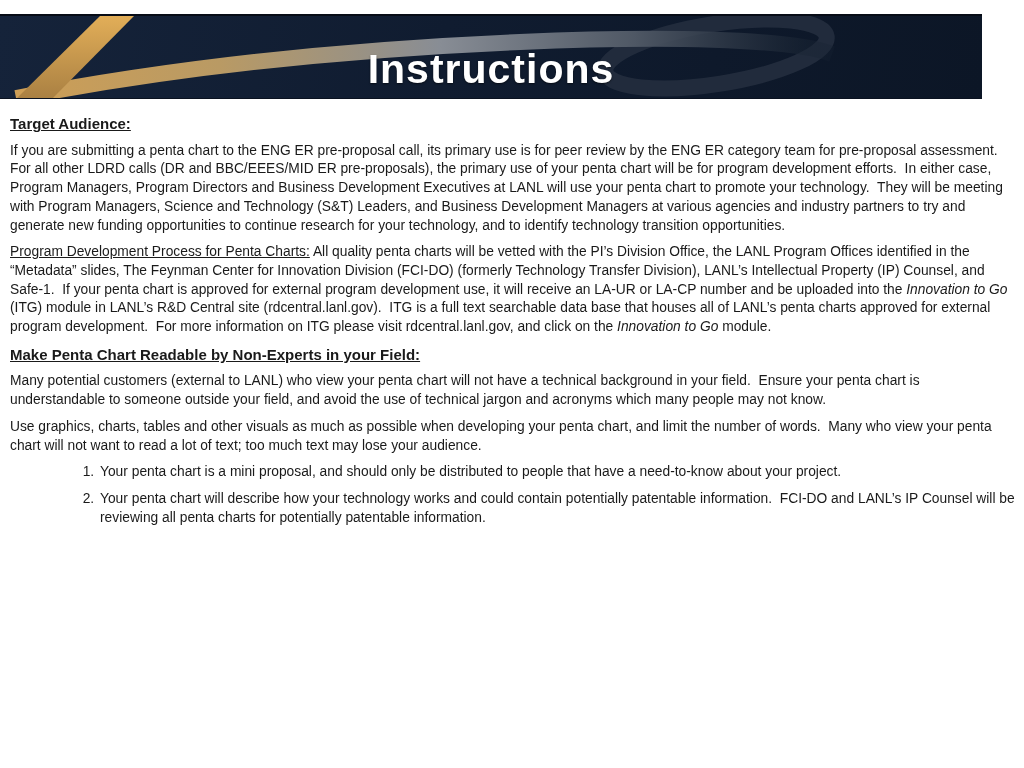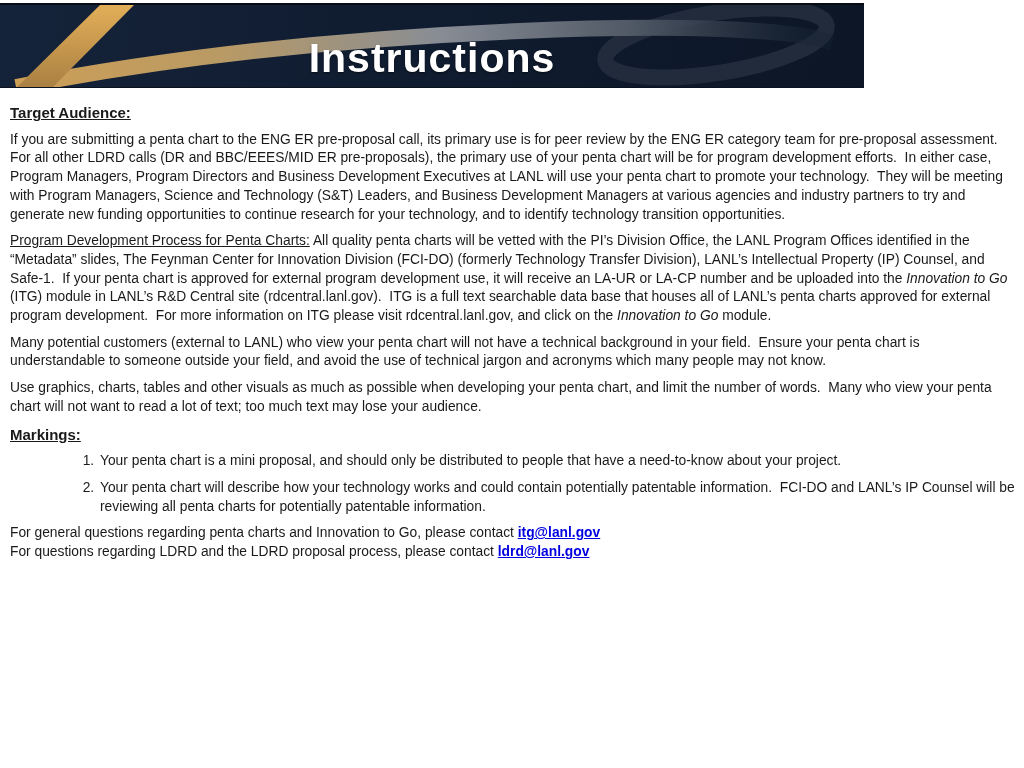--- a/index.html
+++ b/index.html
@@ -1,21 +1,21 @@
 <!DOCTYPE html>
 <html><head>
 <meta charset="utf-8">
 <style>
   * { margin:0; padding:0; box-sizing:border-box; }
   html,body { width:1024px; height:768px; background:#ffffff; overflow:hidden;
               font-family:"Liberation Sans", sans-serif; color:#1a1a1a; }
 
   
   .banner {
-    position:relative; margin-top:3px; height:85px; width:864px;
+    position:relative; margin-top:14px; height:85px; width:982px;
     background:linear-gradient(100deg,#15233a 0%, #101c30 45%, #0c1626 100%);
     border-top:2px solid #070c16; border-bottom:1px solid #0a1220;
     overflow:hidden;
   }
   .banner svg.swoosh { position:absolute; inset:0; }
   .slide-title {
     position:relative; z-index:2; text-align:center;
     padding-top:30px; font-size:41px; font-weight:800; letter-spacing:1px;
     color:#ffffff; text-shadow:0 1px 2px rgba(0,0,0,.55);
   }
@@ -67,21 +67,20 @@
   </svg>
 
   <div class="slide-title">Instructions</div>
 
 </header>
 
 <main class="slide-body">
     <div class="heading"><span>Target Audience:</span></div>
     <div class="para"><span>If you are submitting a penta chart to the ENG ER pre-proposal call, its primary use is for peer review by the ENG ER category team for pre-proposal assessment.  For all other LDRD calls (DR and BBC/EEES/MID ER pre-proposals), the primary use of your penta chart will be for program development efforts.  In either case, Program Managers, Program Directors and Business Development Executives at LANL will use your penta chart to promote your technology.  They will be meeting with Program Managers, Science and Technology (S&amp;T) Leaders, and Business Development Managers at various agencies and industry partners to try and generate new funding opportunities to continue research for your technology, and to identify technology transition opportunities.</span></div>
     <div class="para"><span class="run-u">Program Development Process for Penta Charts:</span><span> All quality penta charts will be vetted with the PI’s Division Office, the LANL Program Offices identified in the “Metadata” slides, The Feynman Center for Innovation Division (FCI-DO) (formerly Technology Transfer Division), LANL’s Intellectual Property (IP) Counsel, and Safe-1.  If your penta chart is approved for external program development use, it will receive an LA-UR or LA-CP number and be uploaded into the </span><span class="run-i">Innovation to Go</span><span> (ITG) module in LANL’s R&amp;D Central site (rdcentral.lanl.gov).  ITG is a full text searchable data base that houses all of LANL’s penta charts approved for external program development.  For more information on ITG please visit rdcentral.lanl.gov, and click on the </span><span class="run-i">Innovation to Go</span><span> module.</span></div>
+    <div class="heading"><span>Make Penta Chart Readable by Non-Experts in your Field:</span></div>
     <div class="para"><span>Many potential customers (external to LANL) who view your penta chart will not have a technical background in your field.  Ensure your penta chart is understandable to someone outside your field, and avoid the use of technical jargon and acronyms which many people may not know.</span></div>
     <div class="para"><span>Use graphics, charts, tables and other visuals as much as possible when developing your penta chart, and limit the number of words.  Many who view your penta chart will not want to read a lot of text; too much text may lose your audience.</span></div>
-    <div class="heading"><span>Markings:</span></div>
     <ol class="num-list">
       <li><span>Your penta chart is a mini proposal, and should only be distributed to people that have a need-to-know about your project.</span></li>
       <li><span>Your penta chart will describe how your technology works and could contain potentially patentable information.  FCI-DO and LANL’s IP Counsel will be reviewing all penta charts for potentially patentable information.</span></li>
     </ol>
-    <div class="para"><span>For general questions regarding penta charts and Innovation to Go, please contact </span><a class="run-link" href="#">itg@lanl.gov</a><br><span>For questions regarding LDRD and the LDRD proposal process, please contact </span><a class="run-link" href="#">ldrd@lanl.gov</a></div>
   </main>
 
 </body></html>

